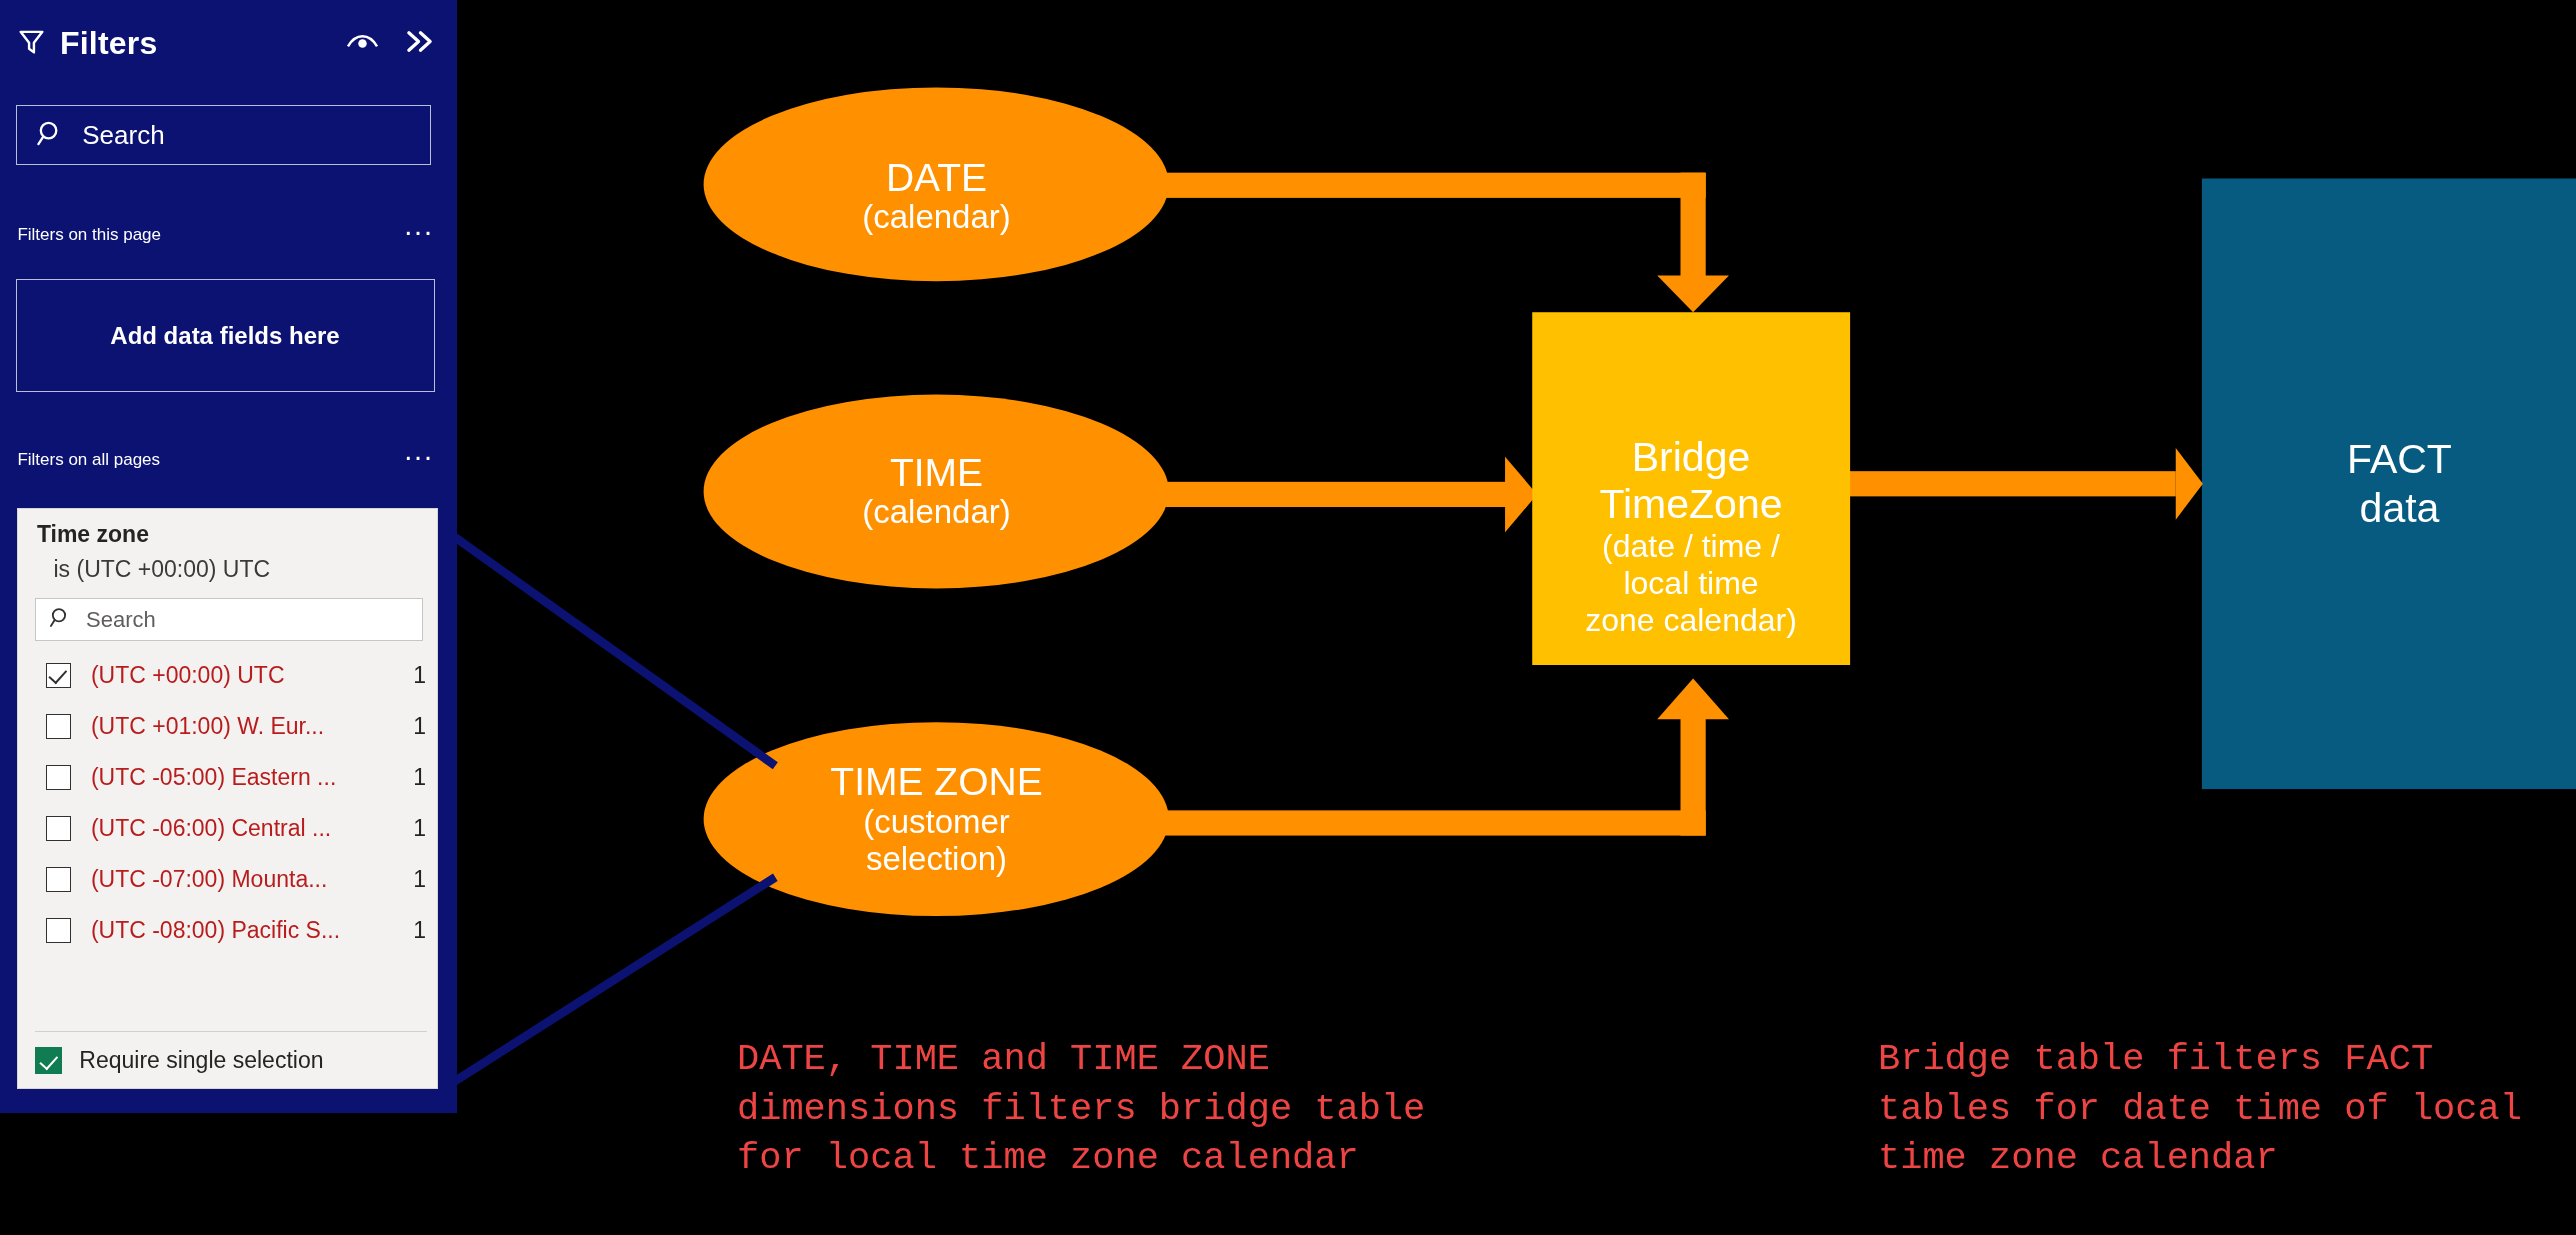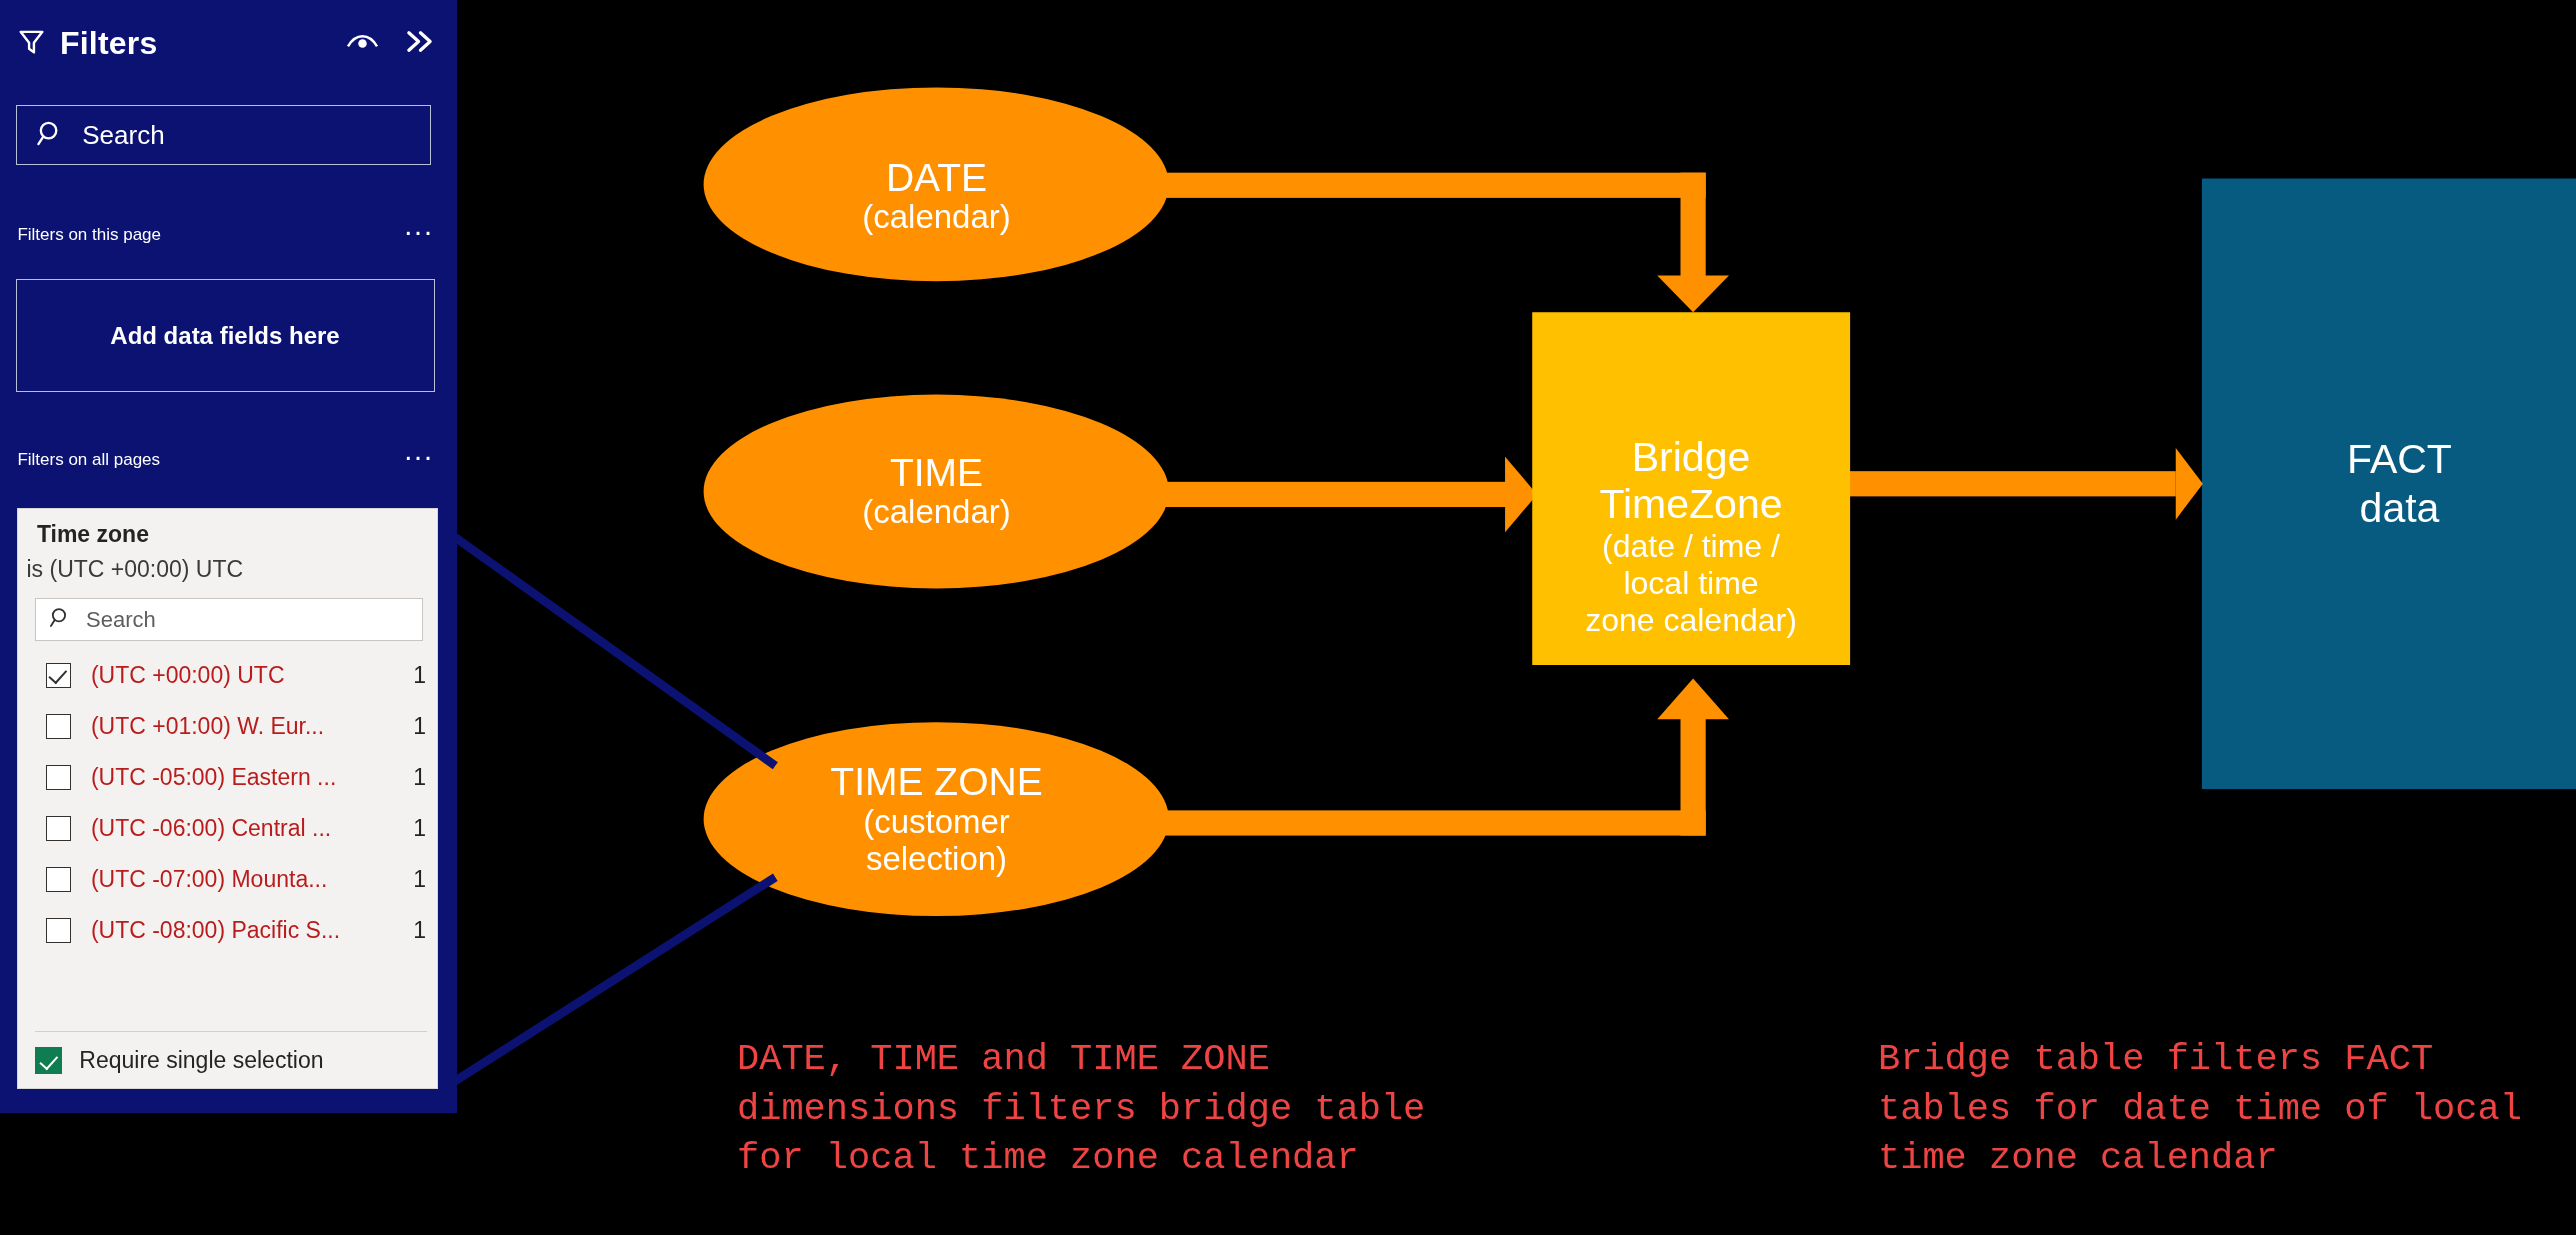--- a/index.html
+++ b/index.html
@@ -116,21 +116,21 @@
   .tz-title {
     position: absolute;
     left: 19.4px;
     top: 11.6px;
     color: #252423;
     font-size: 23px;
     font-weight: bold;
   }
   .tz-sub {
     position: absolute;
-    left: 9px;
+    left: 36px;
     top: 47px;
     color: #3b3a39;
     font-size: 23px;
   }
   .tz-search {
     position: absolute;
     left: 17.4px;
     top: 89px;
     width: 388px;
     height: 43px;

